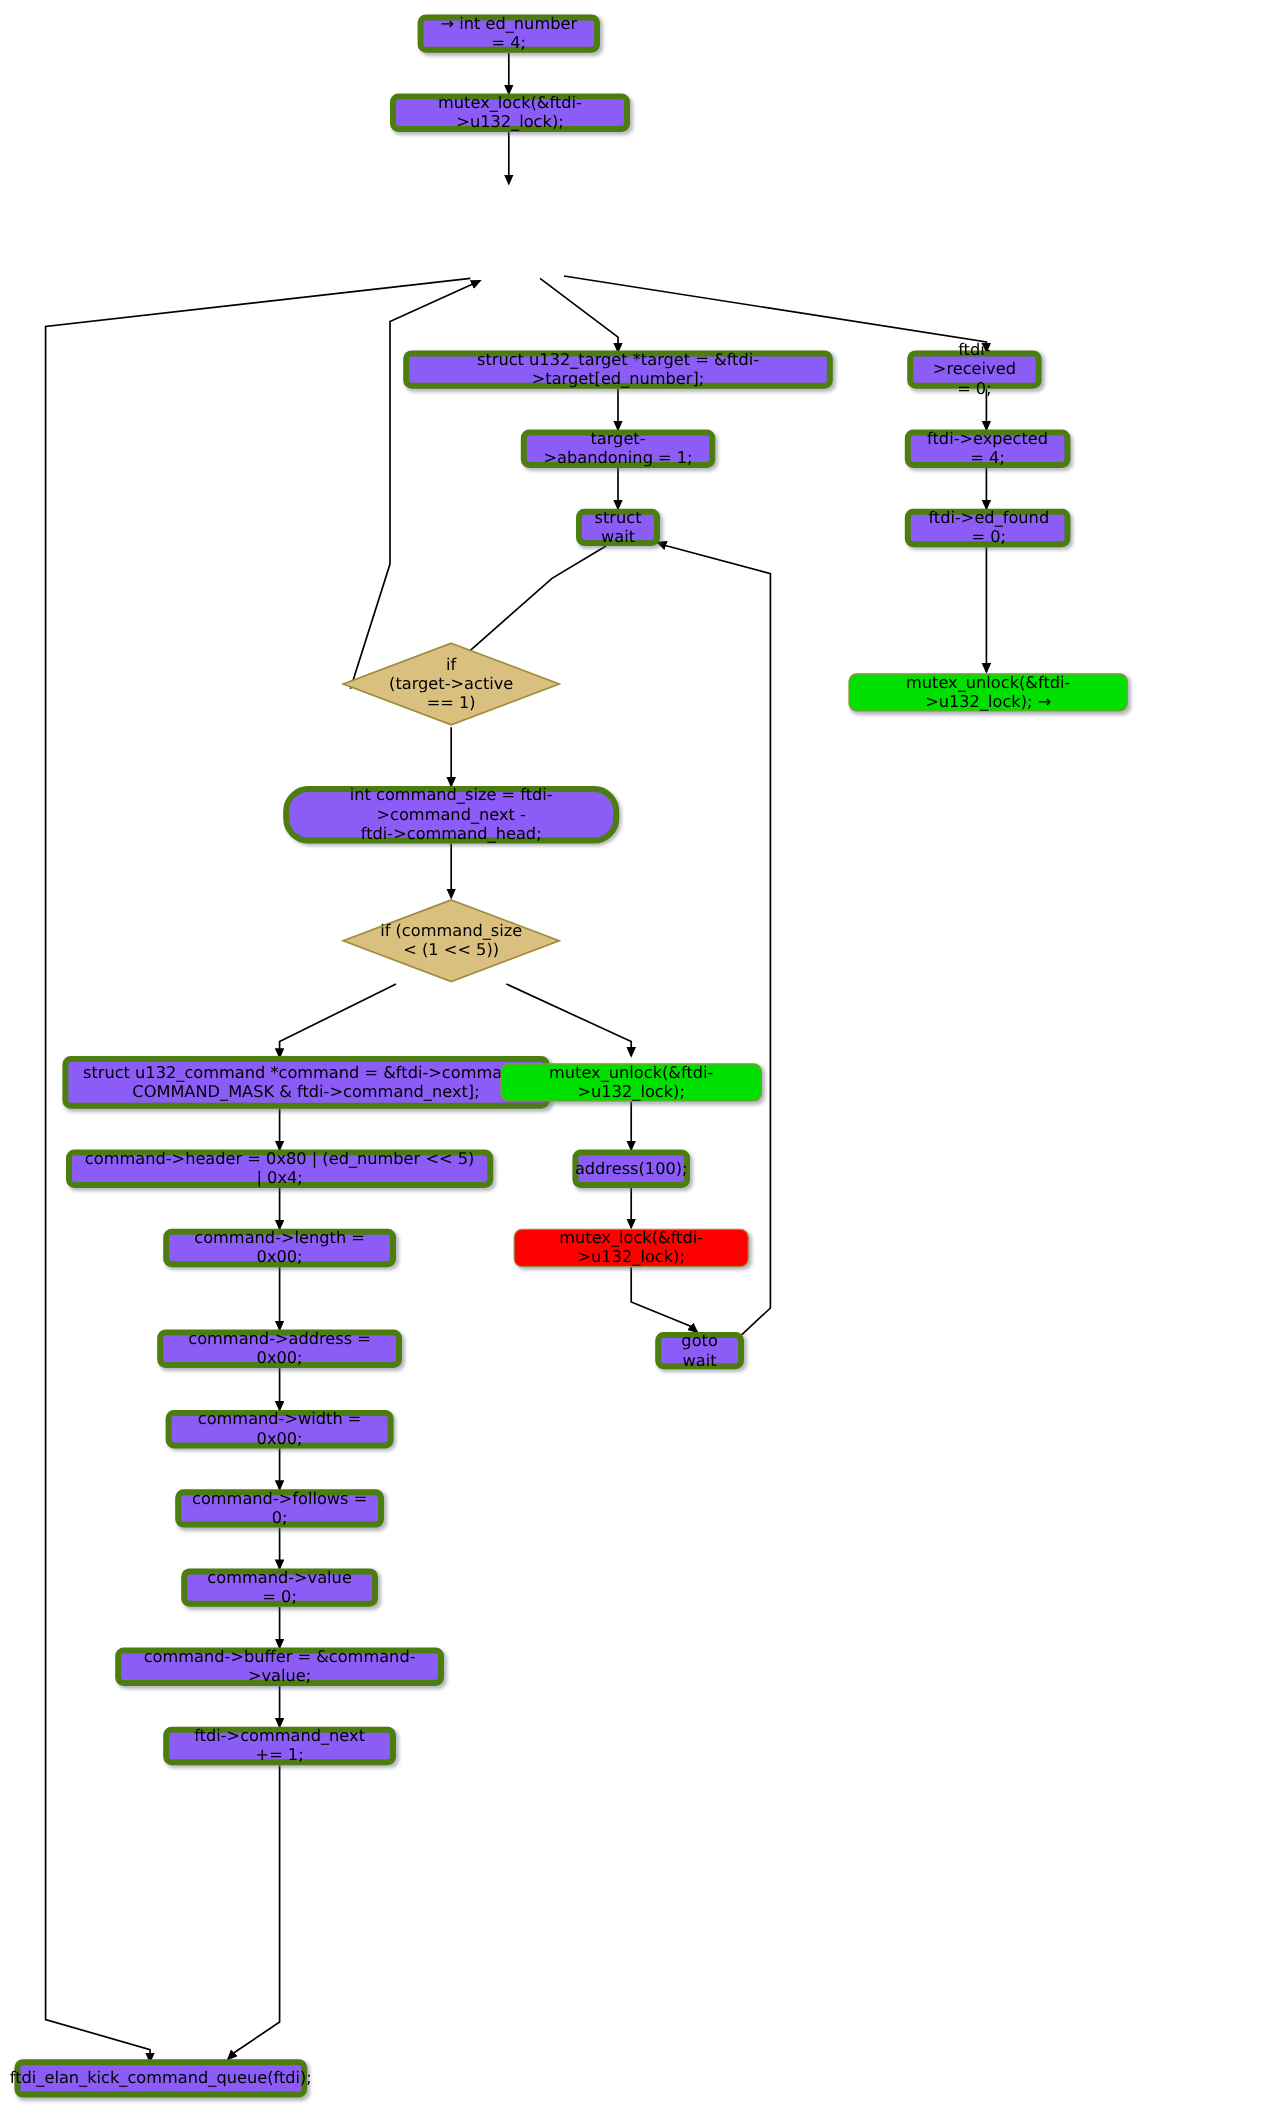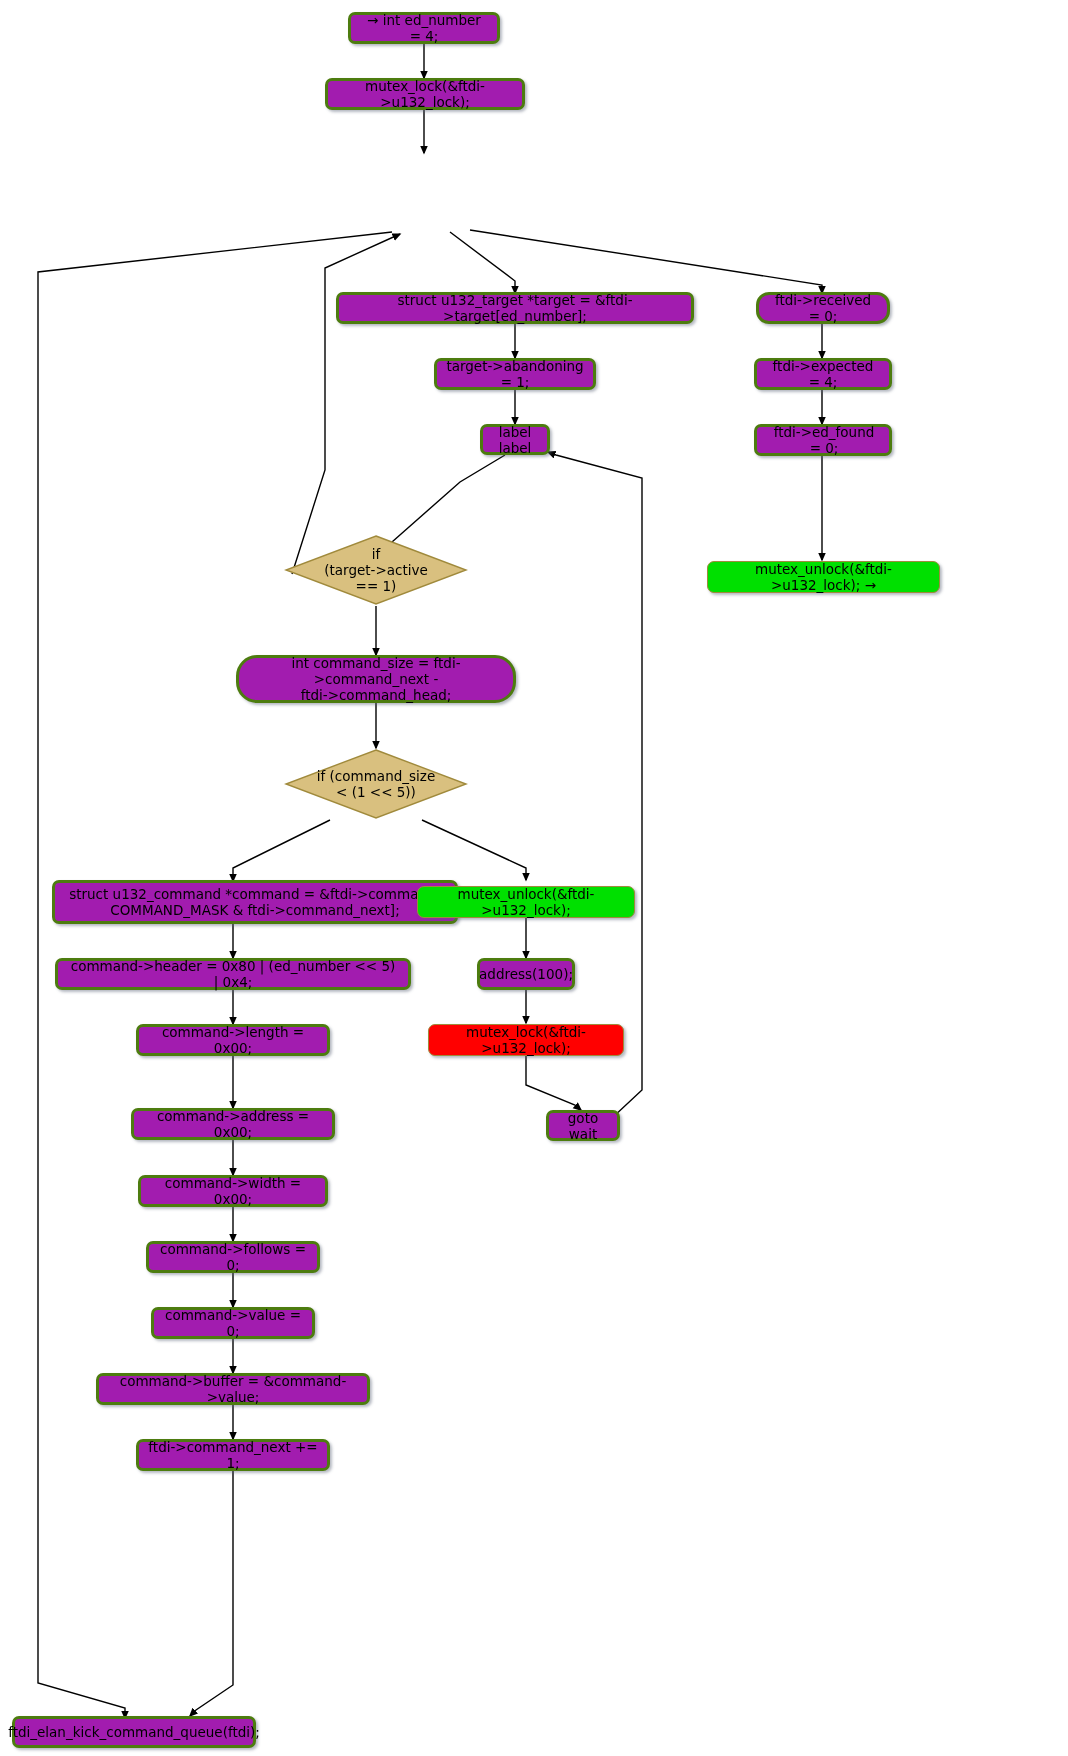--- a/index.html
+++ b/index.html
@@ -17,22 +17,22 @@
     box-sizing:border-box;
     display:flex;align-items:center;justify-content:center;
     text-align:center;
     color:#000000;
     font-size:13.5px;
     line-height:16px;
     white-space:pre-line;
     z-index:3;
   }
   .node.rect{
-    background:#a21caf;
-    border:3px solid #4d7c0f;
+    background:#8b5cf6;
+    border:5px solid #4d7c0f;
     border-radius:7px;
     box-shadow:2px 2px 3px rgba(90,100,120,0.45);
     padding:4px 9px;
   }
   .node.green{
     background:#00E000;
     border:1px solid #A08A3C;
   }
   .node.red{
     background:#FF0000;
@@ -127,21 +127,21 @@
 
   <div class="node rect" style="left:336px;top:292px;width:358px;height:32px;">
     <span>struct u132_target *target = &amp;ftdi-&gt;target[ed_number];</span>
   </div>
 
   <div class="node rect" style="left:434px;top:358px;width:162px;height:32px;">
     <span>target-&gt;abandoning = 1;</span>
   </div>
 
   <div class="node rect" style="left:480px;top:424px;width:70px;height:31px;">
-    <span>label label</span>
+    <span>struct wait</span>
   </div>
 
   <div class="diamond" style="left:284px;top:534px;width:184px;height:72px;">
     <svg class="dshape" viewBox="0 0 184 72" preserveAspectRatio="none">
       <polygon points="92,2 182,36 92,70 2,36" fill="#D9C07F" stroke="#A08A3C" stroke-width="1.4"></polygon>
     </svg>
     <div class="dlabel">if
 (target-&gt;active
 == 1)</div>
   </div>
@@ -209,21 +209,21 @@
   </div>
 
   <div class="node rect red" style="left:428px;top:1024px;width:196px;height:32px;">
     <span>mutex_lock(&amp;ftdi-&gt;u132_lock);</span>
   </div>
 
   <div class="node rect" style="left:546px;top:1110px;width:74px;height:31px;">
     <span>goto wait</span>
   </div>
 
-  <div class="node rect" style="left:756px;top:292px;width:134px;height:32px;border-radius:13px;">
+  <div class="node rect" style="left:756px;top:292px;width:112px;height:32px;">
     <span>ftdi-&gt;received = 0;</span>
   </div>
 
   <div class="node rect" style="left:754px;top:358px;width:138px;height:32px;">
     <span>ftdi-&gt;expected = 4;</span>
   </div>
 
   <div class="node rect" style="left:754px;top:424px;width:138px;height:32px;padding-left:11px;">
     <span>ftdi-&gt;ed_found = 0;</span>
   </div>

